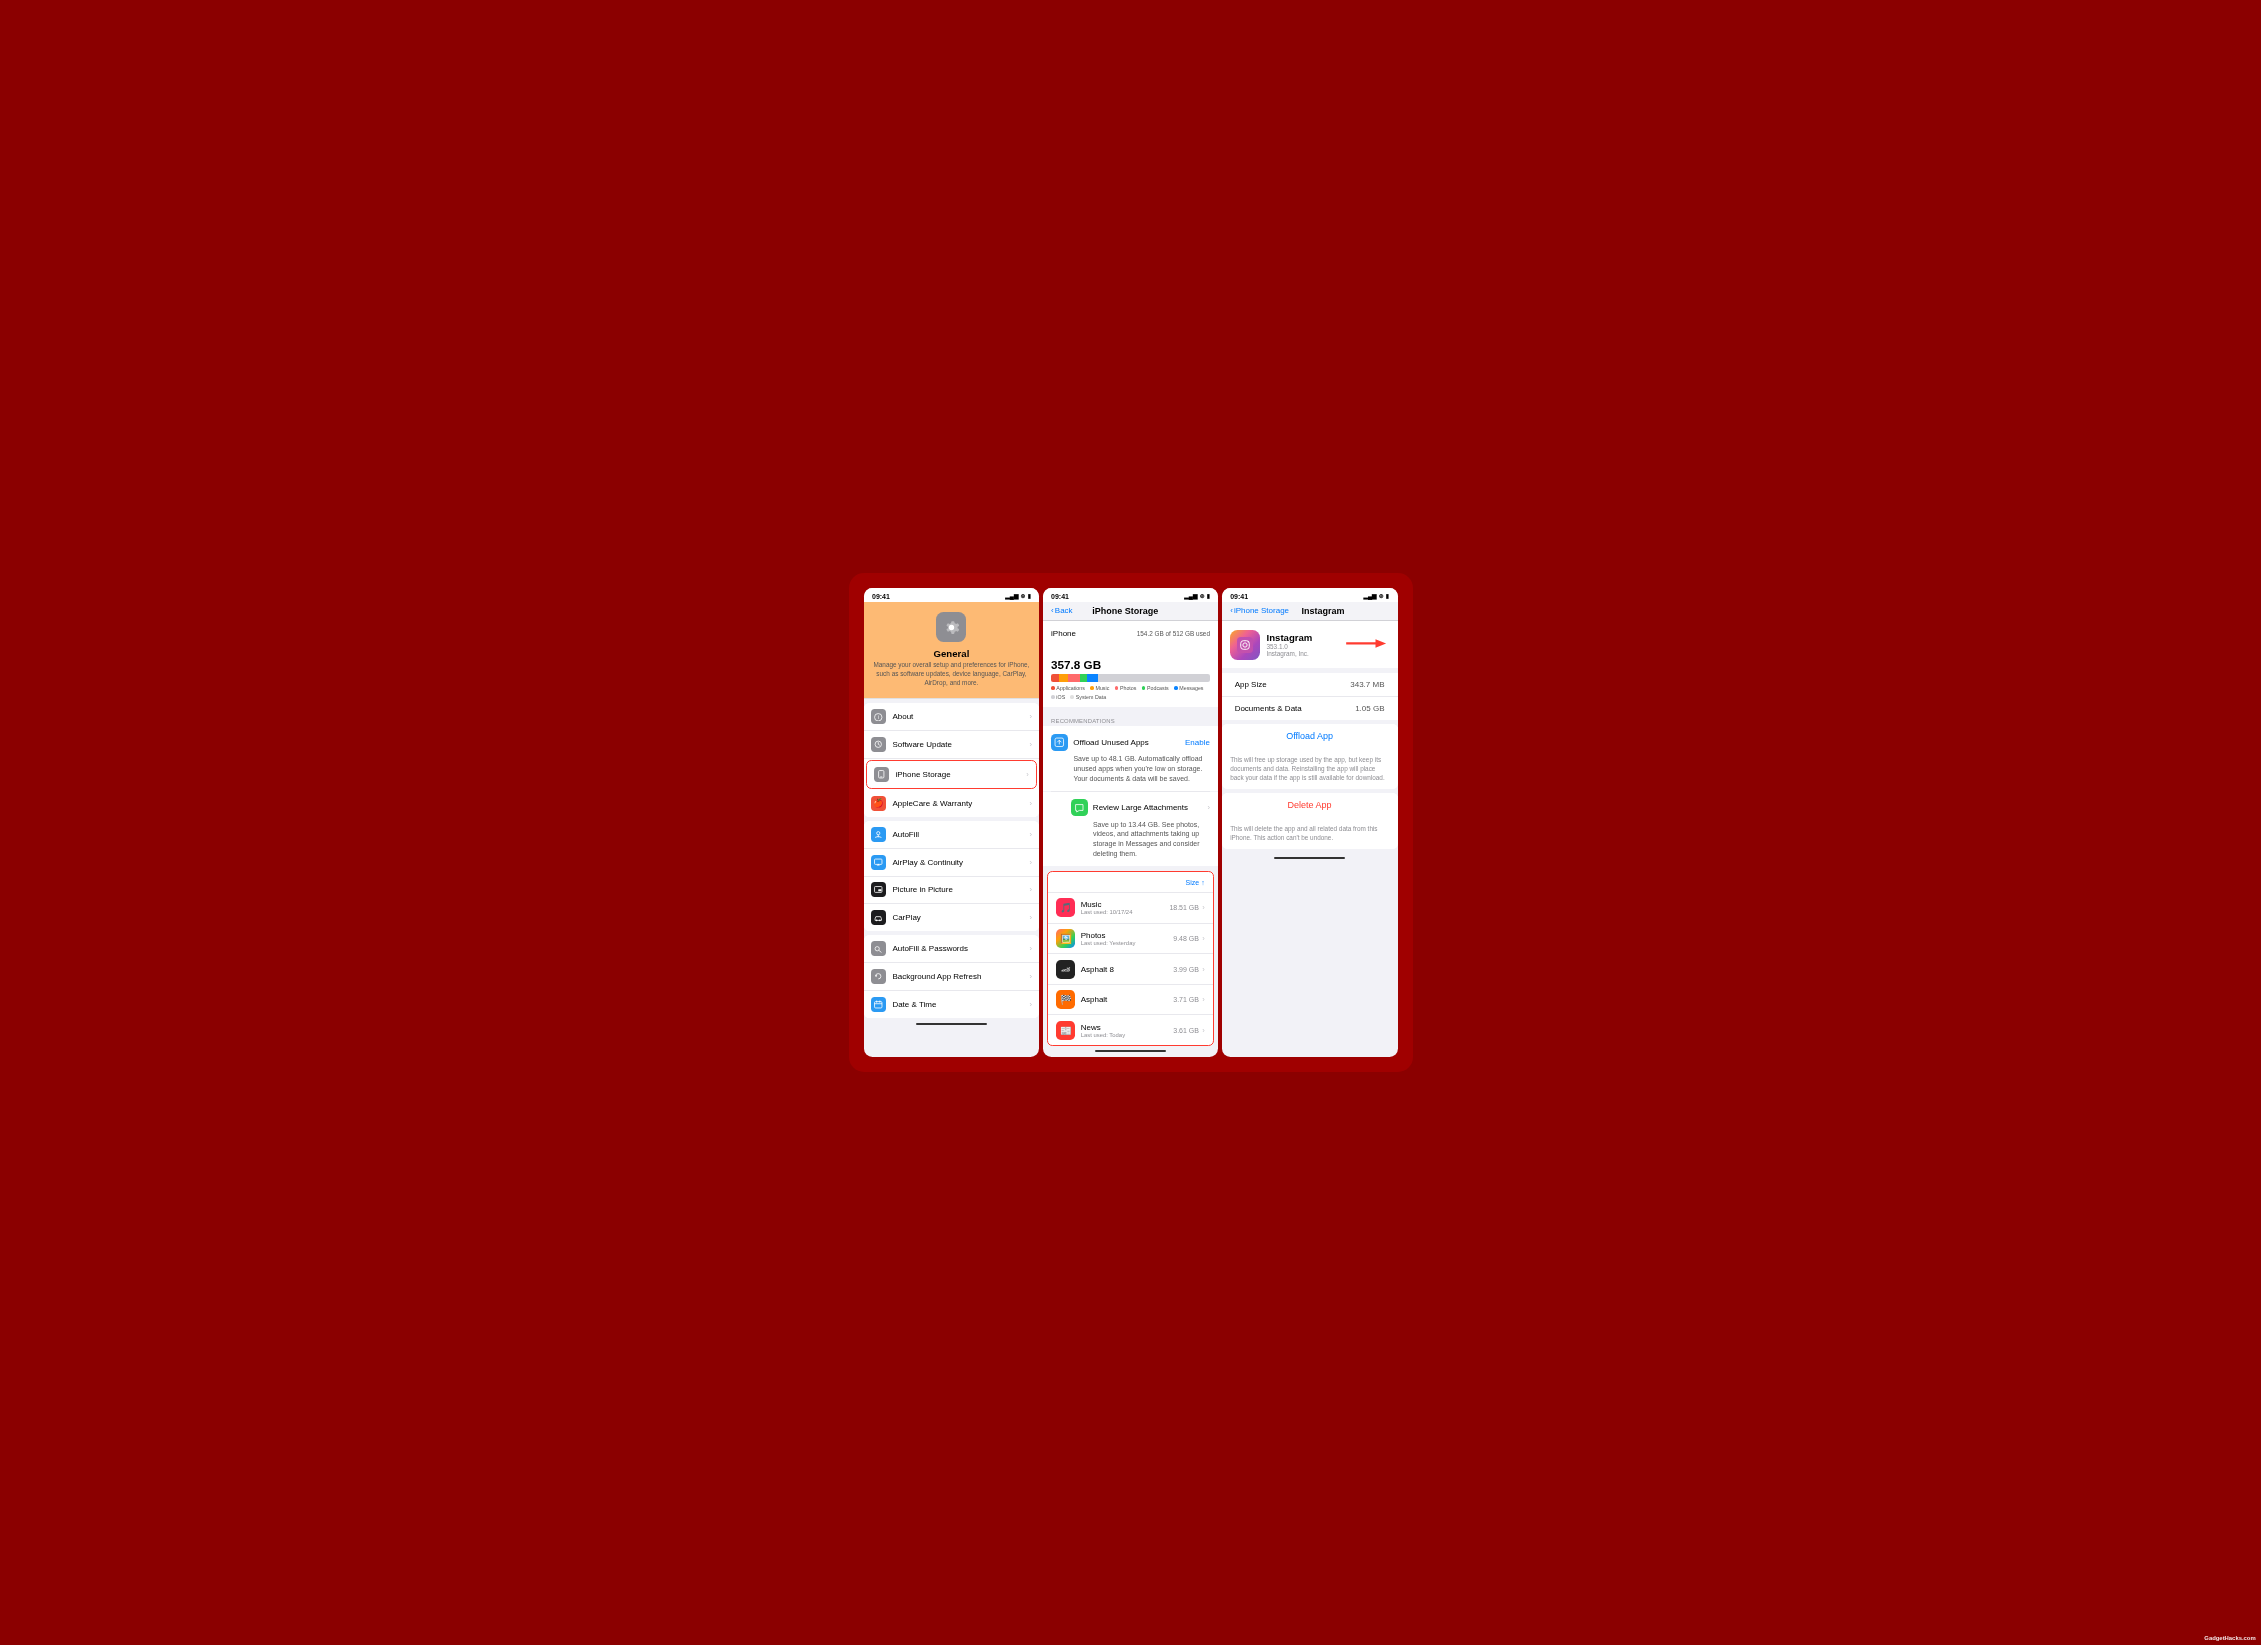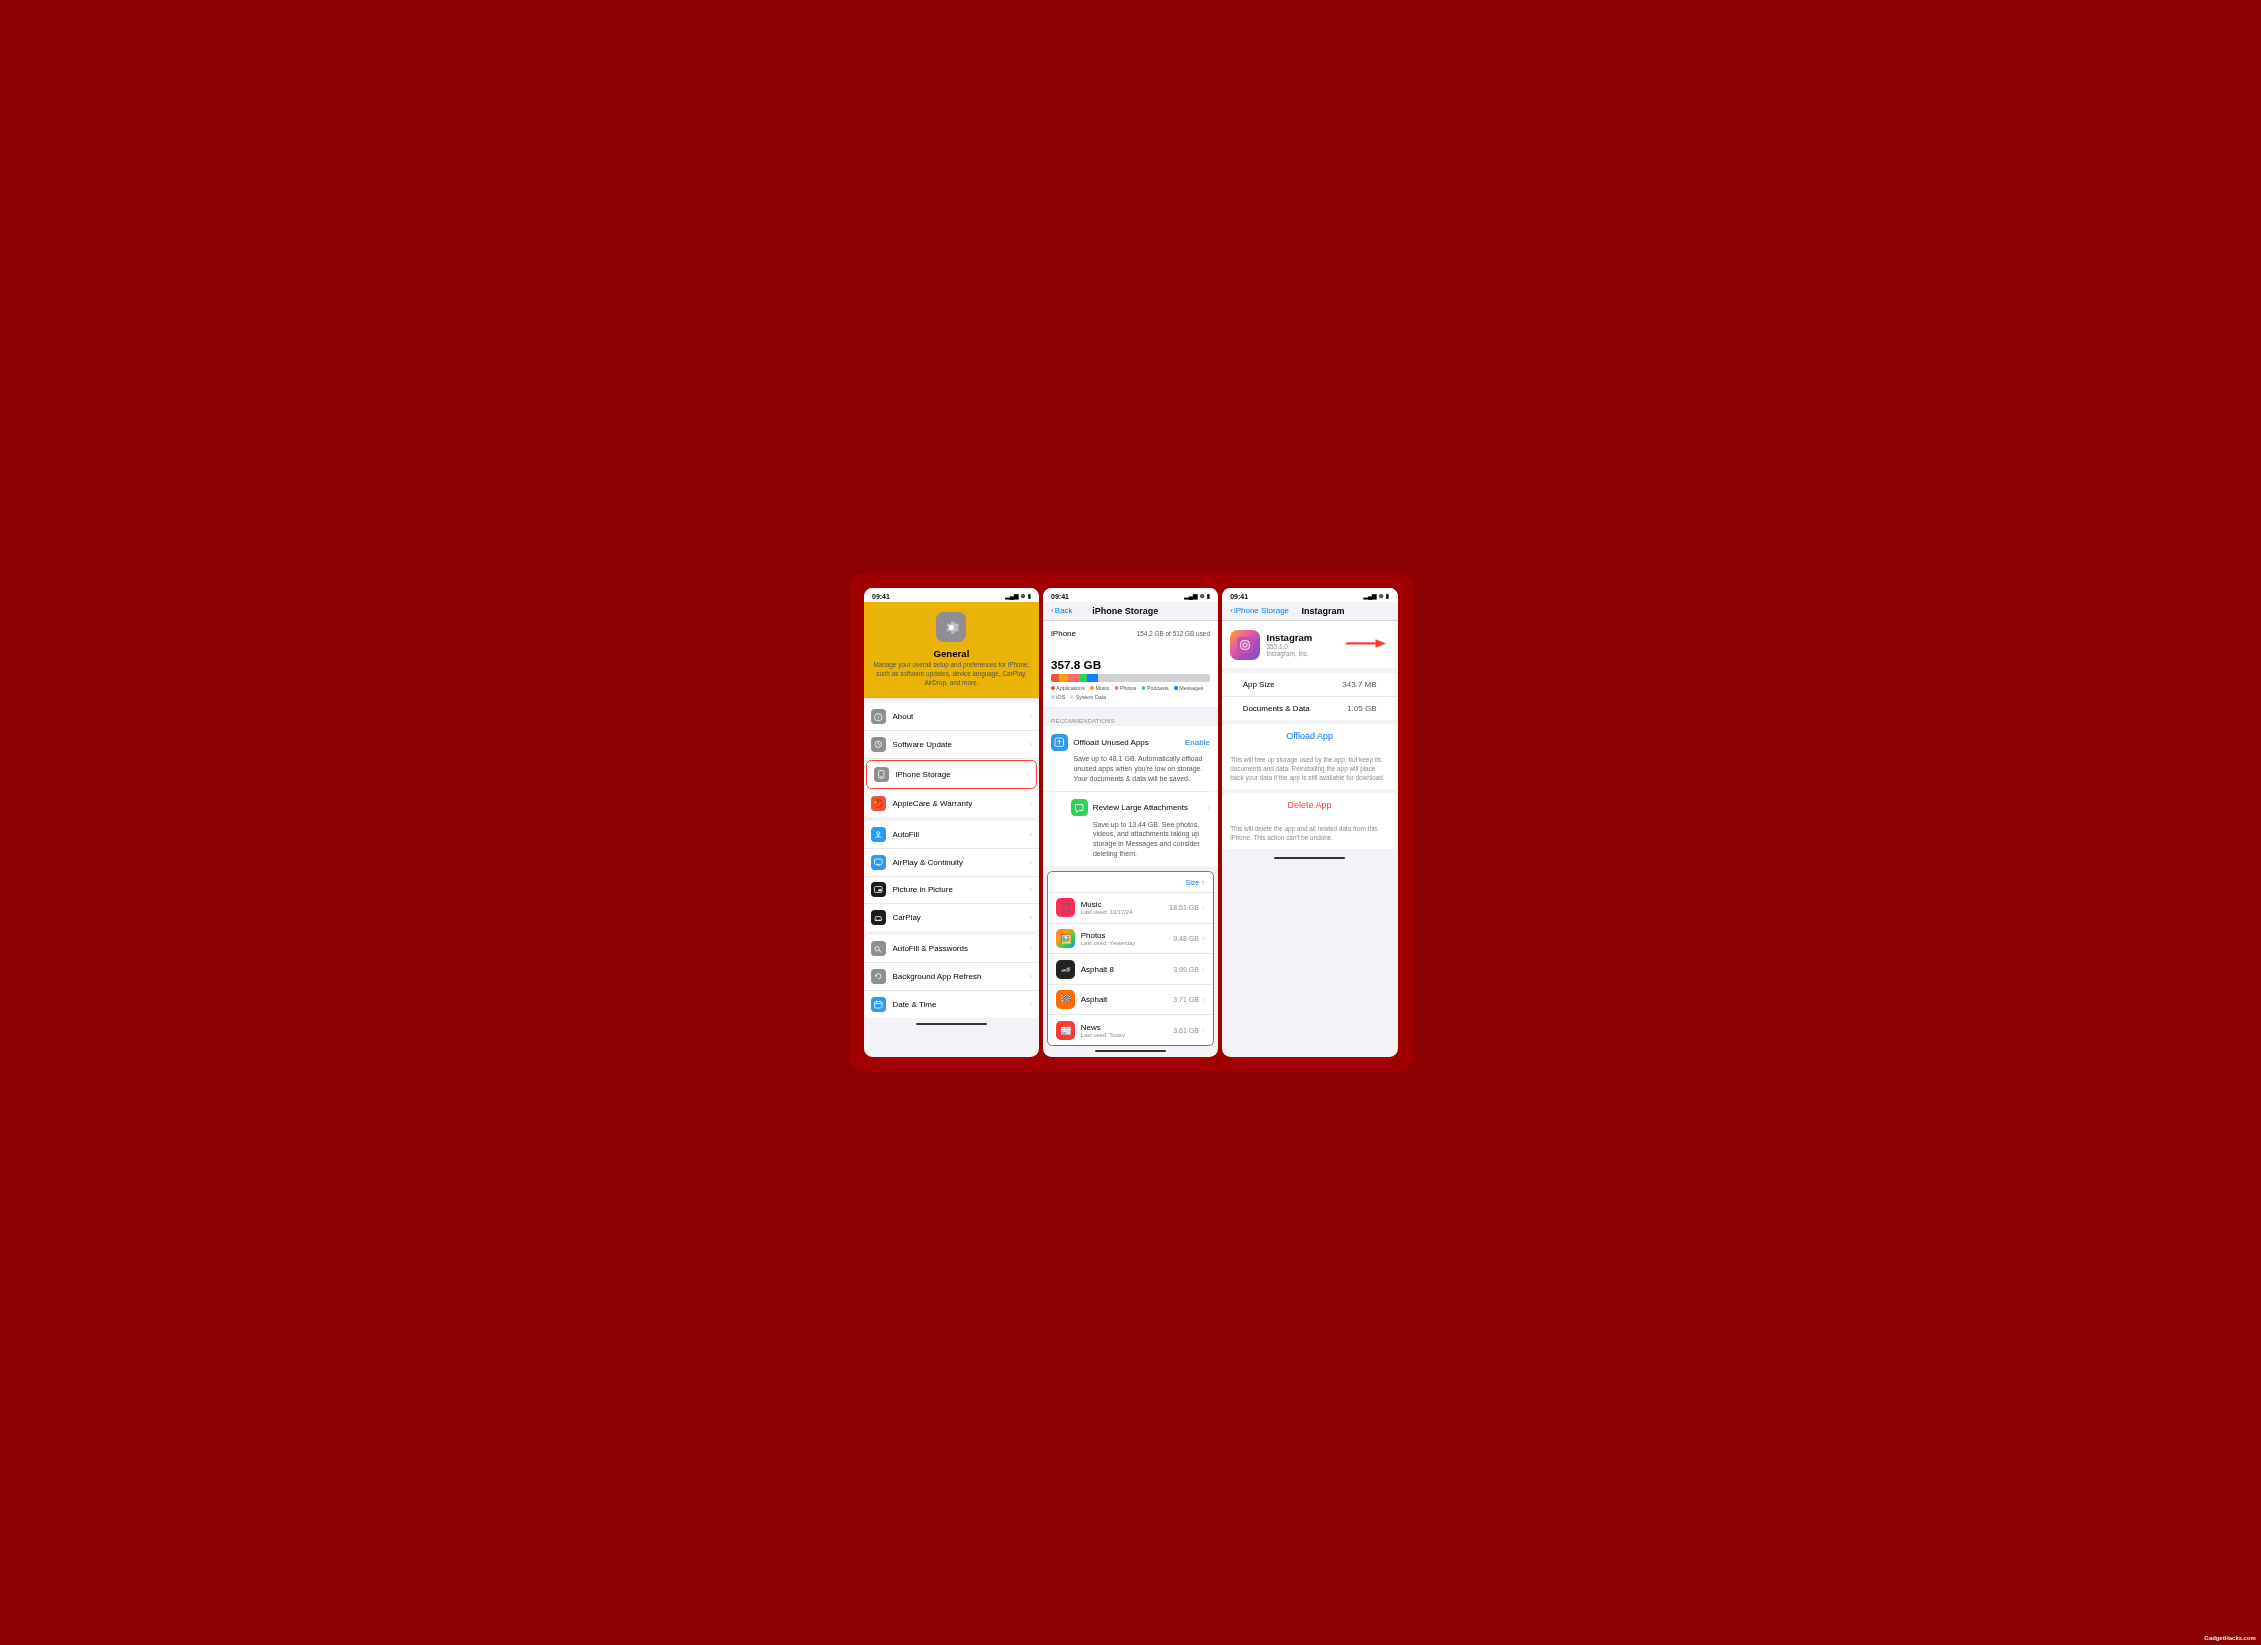--- a/index.html
+++ b/index.html
@@ -68,21 +68,21 @@
       flex: 1;
       text-align: center;
     }
     .nav-right {
       min-width: 32px;
     }
 
     
     .settings-screen .status-bar { background: white; }
     .general-header {
-      background: #eab308;
+      background: #fdba74;
       padding: 10.6px 8.5px;
       text-align: center;
       border-bottom: 0.5px solid #e0e0e0;
       margin-bottom: 4.3px;
     }
     .gear-icon-container {
       width: 30px;
       height: 30px;
       background: #8e8e93;
       border-radius: 7.5px;
@@ -305,21 +305,21 @@
       margin-left: 4.3px;
     }
     .storage-details {
       background: white;
       margin-bottom: 4.3px;
     }
     .storage-detail-row {
       display: flex;
       justify-content: space-between;
       align-items: center;
-      padding: 7px 21px;
+      padding: 7px 13px;
       border-bottom: 0.5px solid #e8e8ed;
     }
     .storage-detail-row:last-child { border-bottom: none; }
     .storage-detail-label { font-size: 8px; color: #000; }
     .storage-detail-value { font-size: 8px; color: #555; }
     .action-button {
       background: white;
       border-radius: 5.3px;
       margin: 0 0 4.3px 0;
       padding: 7.5px 8.5px;

